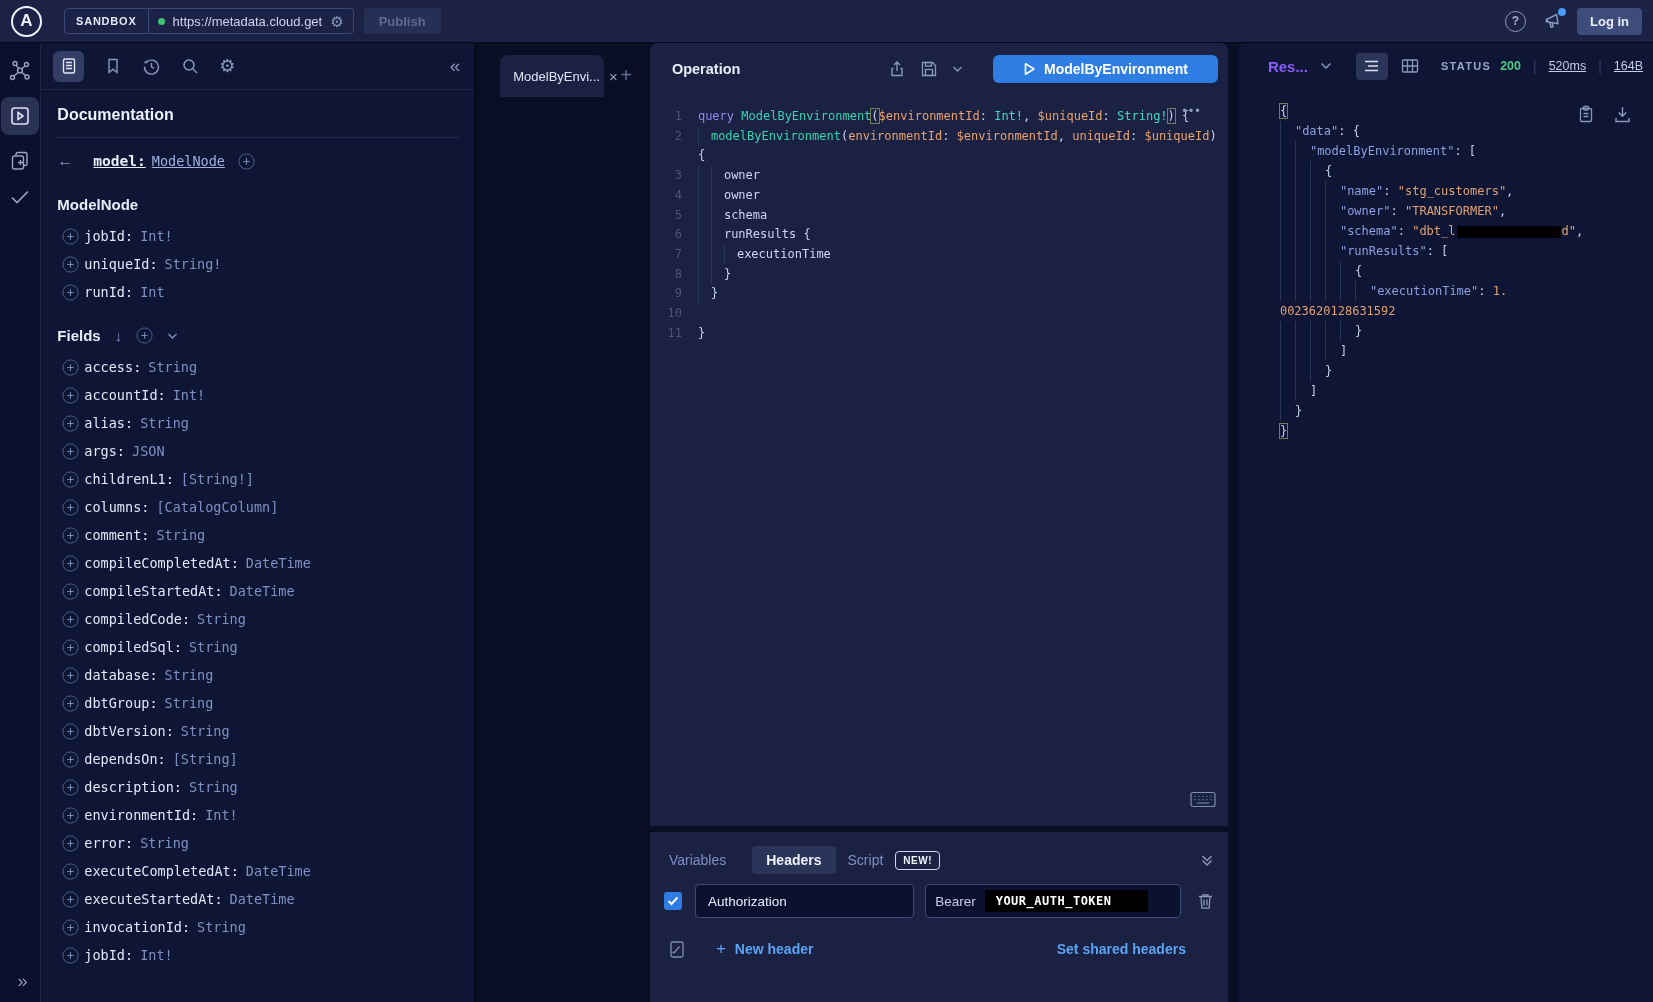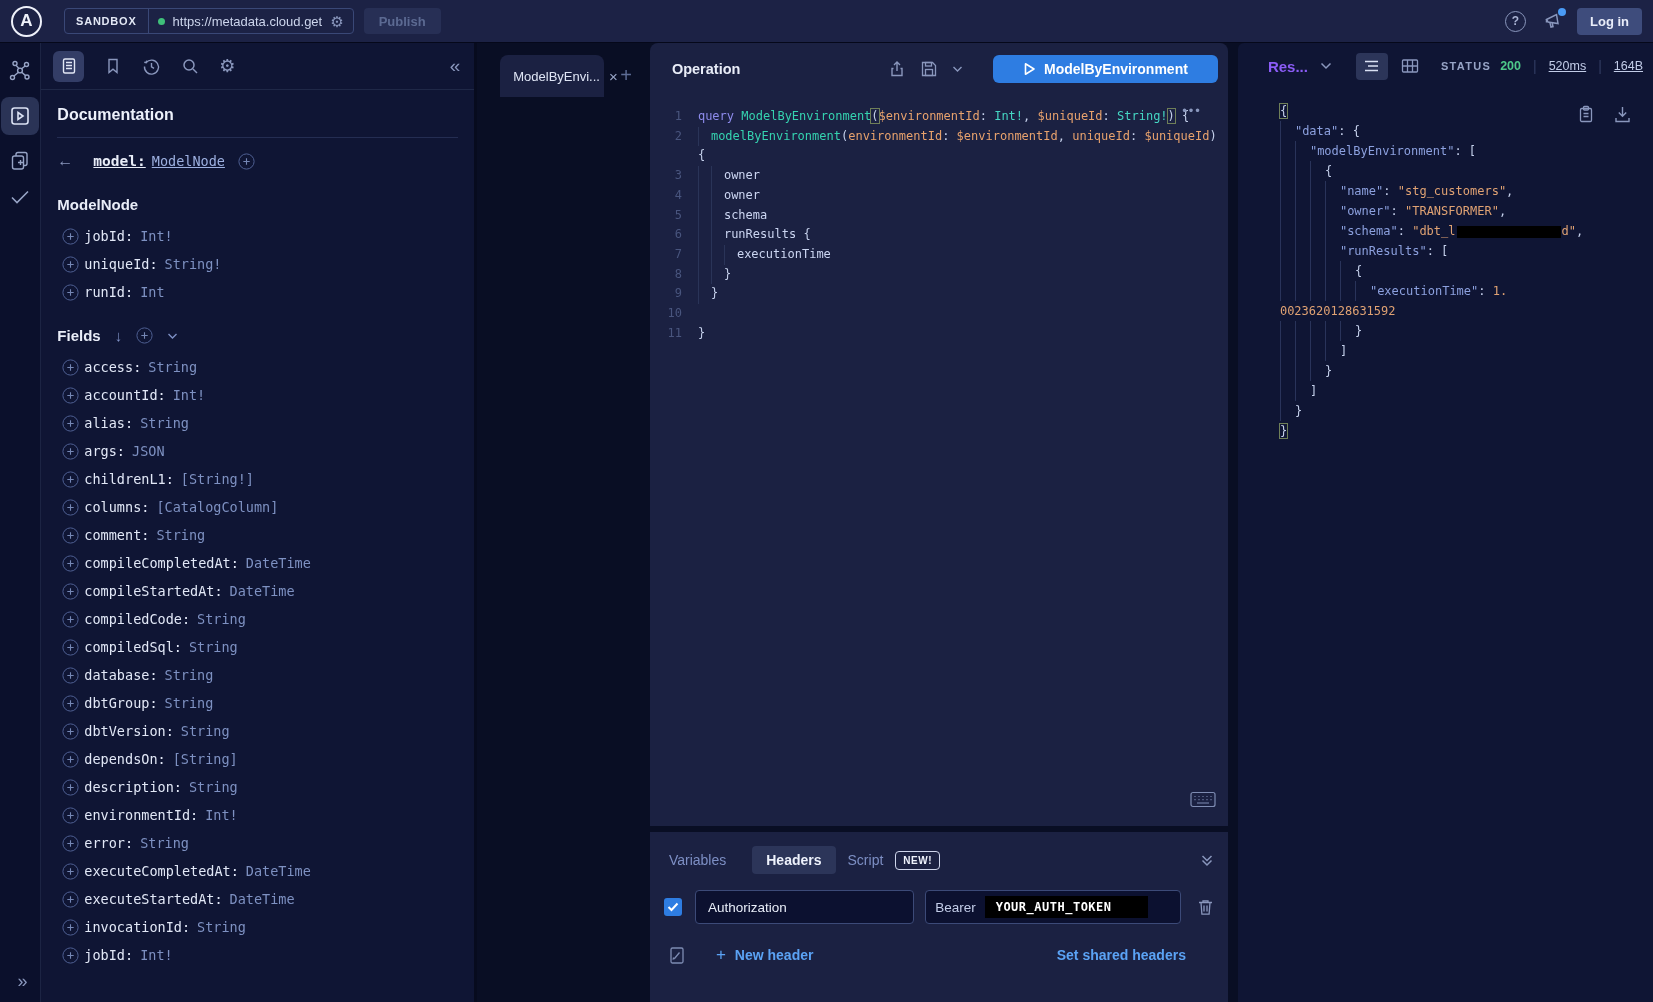--- a/index.html
+++ b/index.html
@@ -83,21 +83,21 @@
   .kbd-icon { position:absolute; bottom:18px; right:12px; color:#7e8cb3; }
 
   .col-divider { height:6px; background:#090e24; flex:none; }
   .hdr-card { height:170px; background:#1b2142; padding:12px 14px 0 14px; flex:none; }
   .req-tabs { display:flex; align-items:center; height:32px; padding-left:5px; }
   .req-tab { font-size:14px; color:#7d8fc4; }
   .req-tab.active { background:#2c3559; border-radius:4px; padding:6px 14px; color:#eef2fc; font-weight:bold; margin:0 12px 0 26px; }
   .req-tab.last { margin-left:0px; }
   .new-badge { margin-left:12px; border:1px solid #cfd6ec; border-radius:4px; font-size:10px; font-weight:bold; letter-spacing:.5px; color:#eef2fc; padding:3px 7px; }
   .req-collapse { margin-left:auto; color:#8a97bd; }
-  .hdr-row { margin-top:14px; display:flex; align-items:center; }
+  .hdr-row { margin-top:8px; display:flex; align-items:center; }
   .cbx { width:18px; height:18px; background:#2e7de2; border-radius:3px; display:flex; align-items:center; justify-content:center; flex:none; }
   .key-input { margin-left:13px; width:280px; height:34px; background:#0c1130; border:1px solid #3c4a78; border-radius:4px; color:#e8edf8; font-size:13.5px; font-family:inherit; padding:0 12px; }
   .val-box { margin-left:11px; width:330px; height:34px; background:#0c1130; border:1px solid #3c4a78; border-radius:4px; display:flex; align-items:center; padding:0 9px; }
   .val-prefix { font-size:13.5px; color:#c4cee9; }
   .val-token { margin-left:9px; background:#000; color:#fff; font-family:"DejaVu Sans Mono",monospace; font-weight:bold; font-size:12px; letter-spacing:.5px; padding:4px 36px 4px 11px; }
   .trash { margin-left:16px; color:#8a97bd; }
   .hdr-foot { margin-top:21px; display:flex; align-items:center; padding-left:4px; }
   .editdoc { color:#7e8cb3; }
   .new-header { margin-left:30px; display:flex; align-items:center; gap:9px; color:#5ba3f5; font-weight:bold; font-size:14px; }
   .new-header .plus { font-size:17px; font-weight:normal; }

